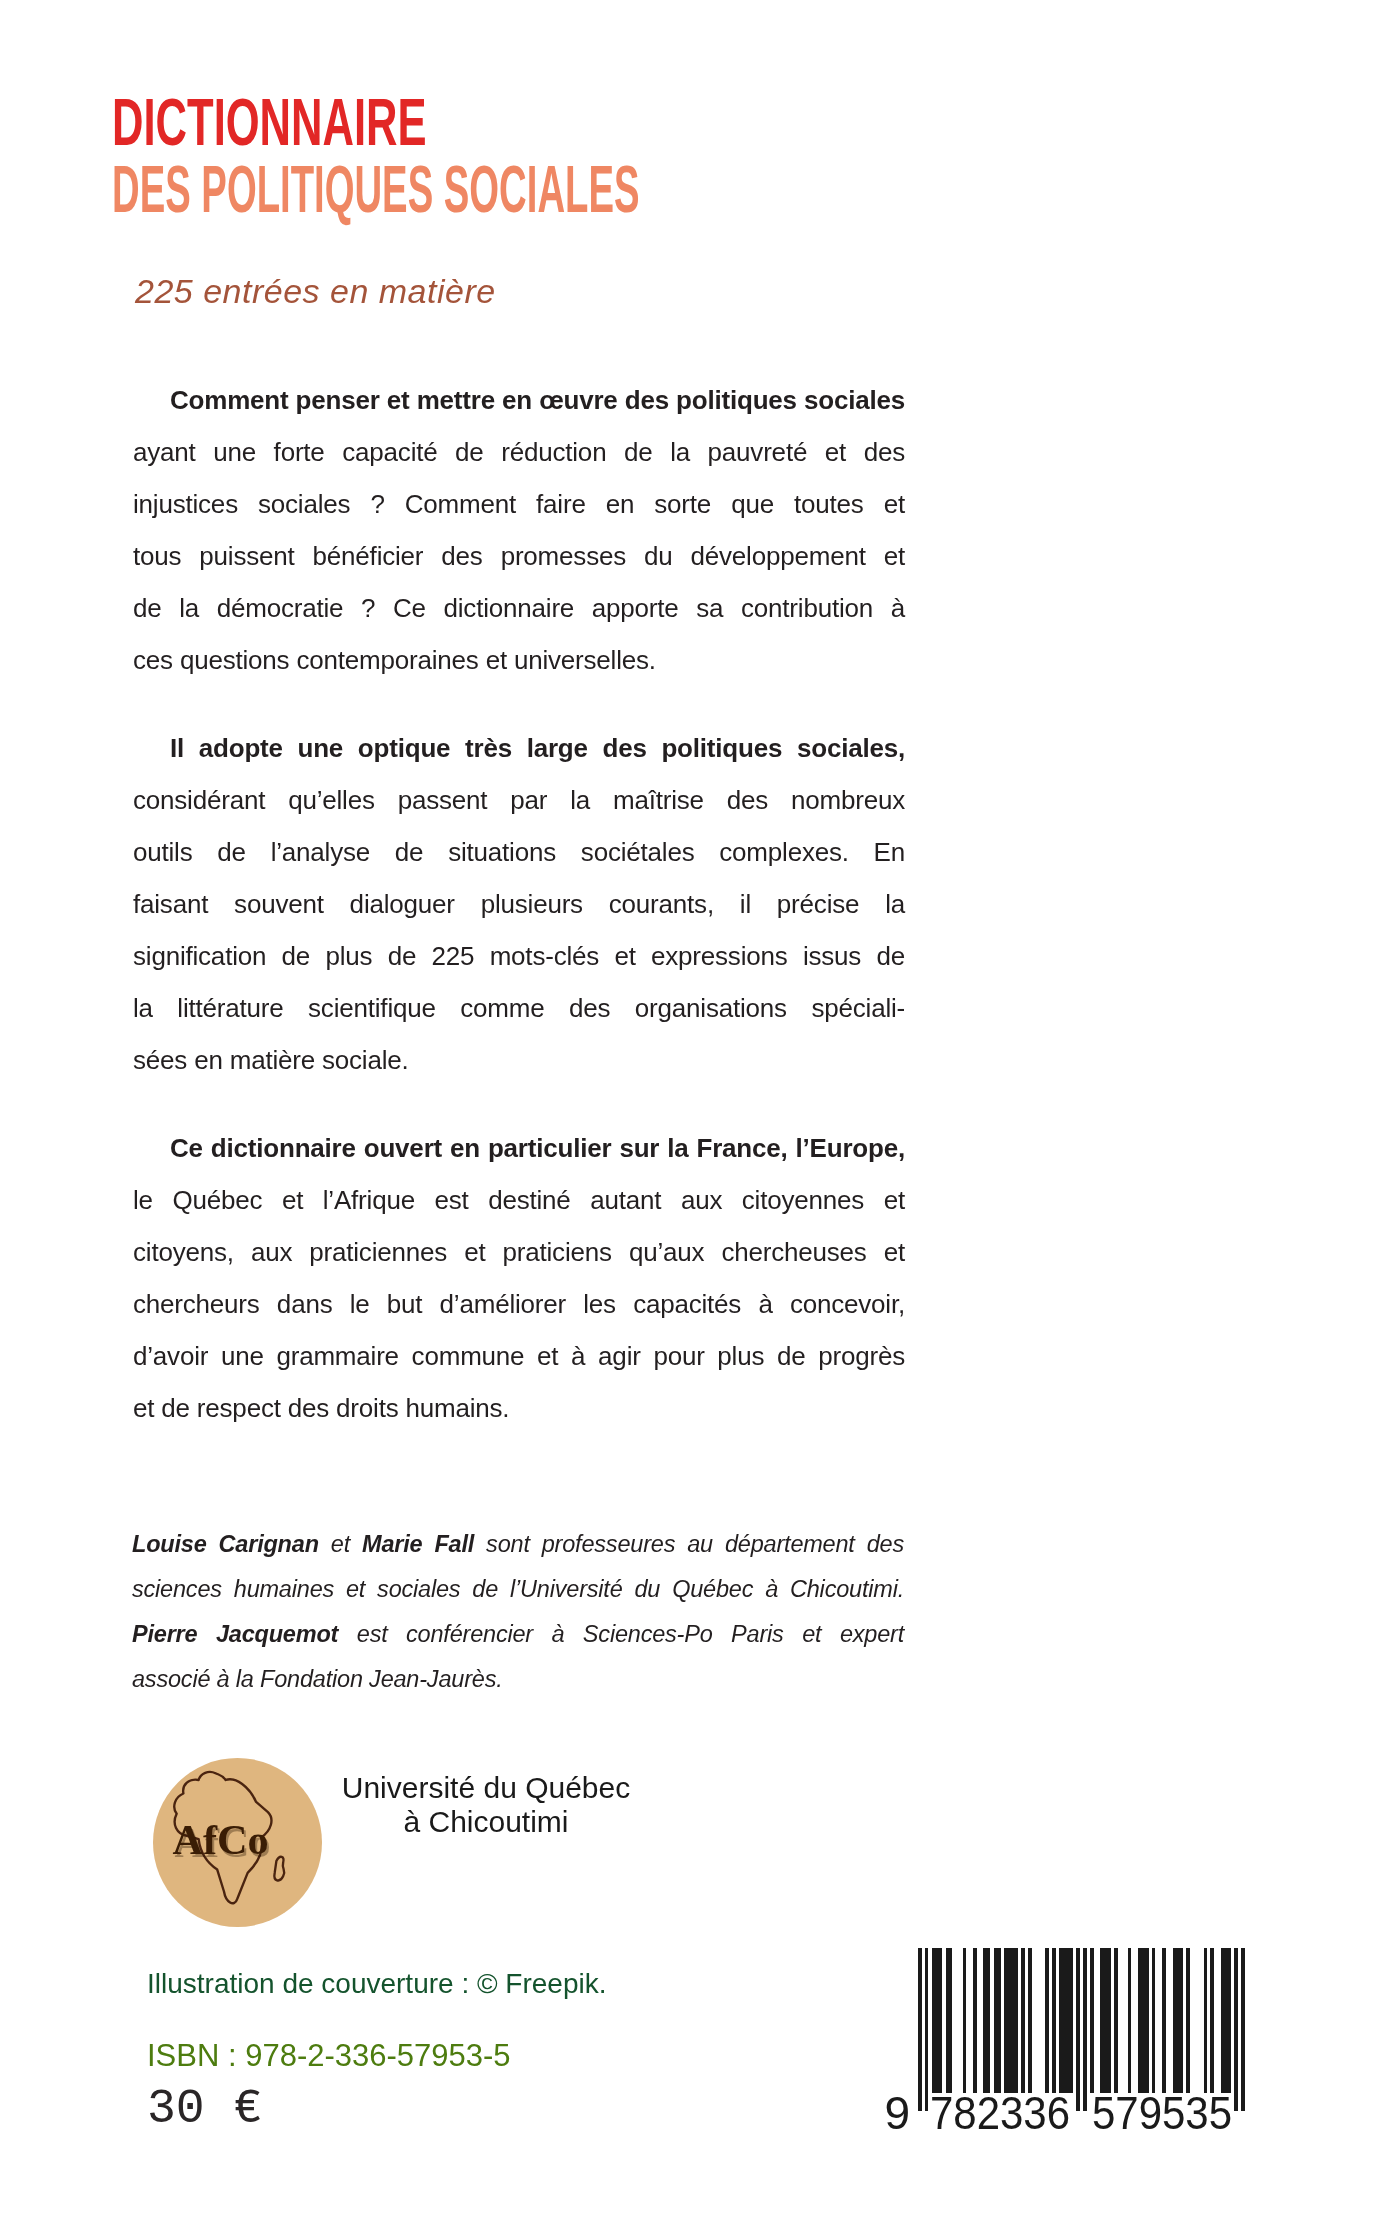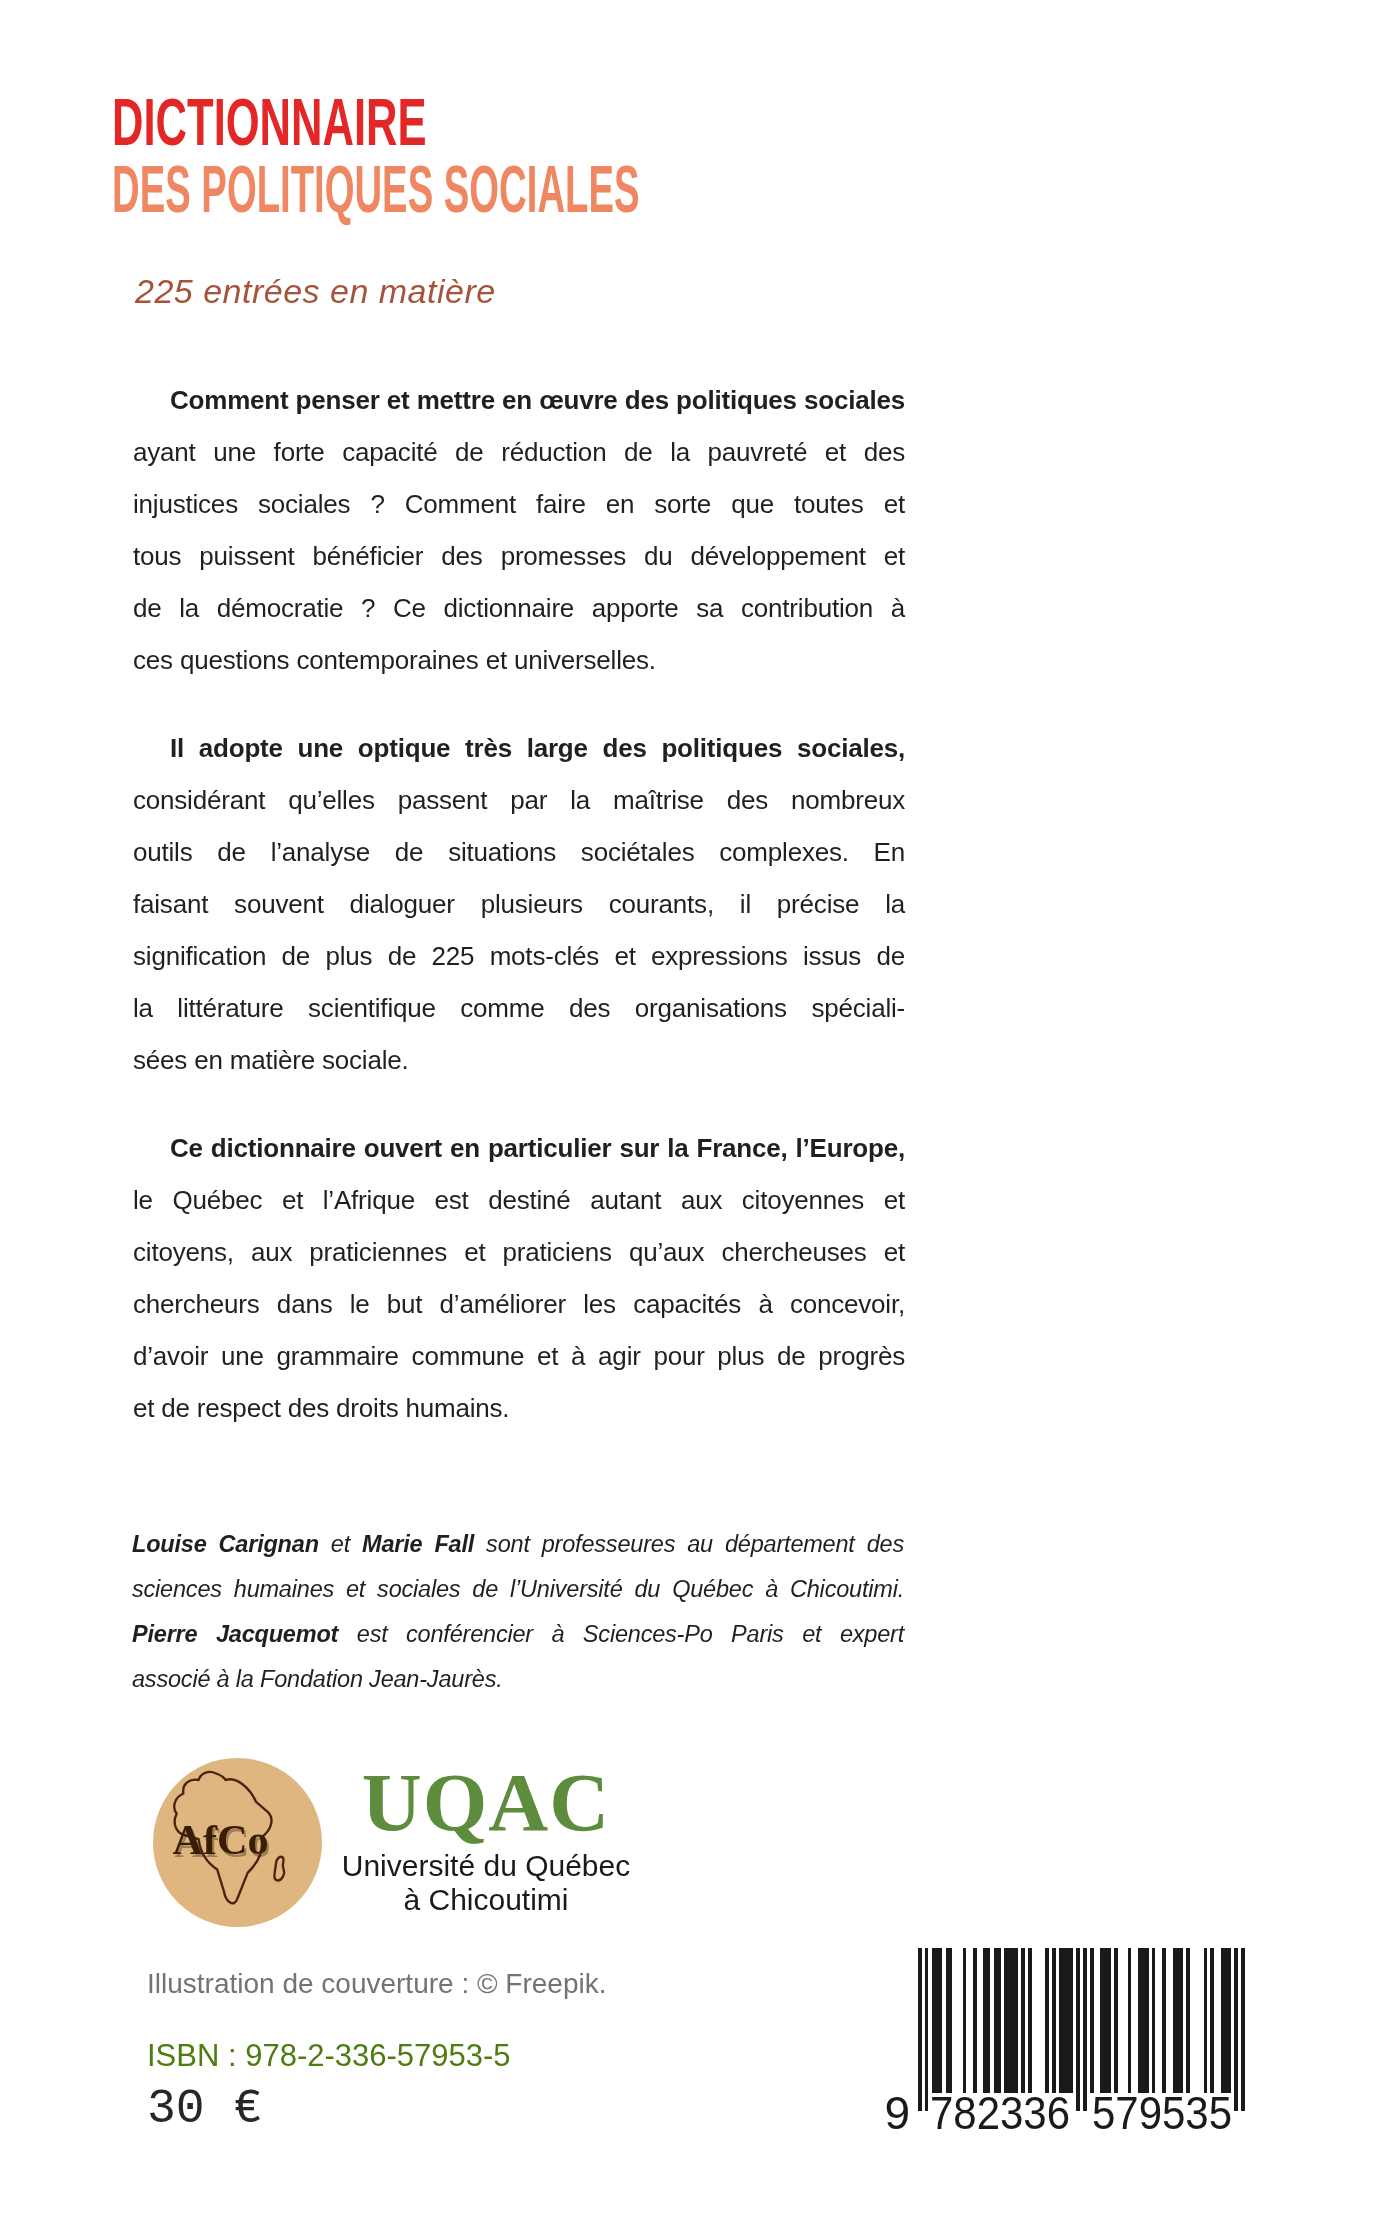--- a/index.html
+++ b/index.html
@@ -30,21 +30,21 @@
 
   
   .afco{position:absolute;left:153px;top:1758px;width:169px;height:169px;}
   .uqac{position:absolute;left:336px;top:1763px;width:300px;text-align:center;}
   .uqac-word{font-family:"Liberation Serif",serif;font-weight:700;font-size:83px;
              line-height:78px;color:var(--uqac-green,#5d8c3d);letter-spacing:1px;}
   .uqac-sub{font-size:30px;line-height:34px;color:#1a1a1a;margin-top:8px;}
   .uqac-sub2{font-size:30px;line-height:34px;color:#1a1a1a;}
 
   
-  .credit{position:absolute;left:147px;top:1968px;font-size:28px;color:#737373;}
+  .credit{position:absolute;left:147px;top:1968px;font-size:28px;color:#14532d;}
   .isbn{position:absolute;left:147px;top:2038px;font-size:31px;color:#4d7c0f;}
   .price{position:absolute;left:147px;top:2082px;font-size:48px;color:#2a2627;font-family:Liberation Mono, monospace;}
   .barcode{position:absolute;left:882px;top:1948px;width:364px;height:186px;}
 </style>
 </head>
 <body>
 
 <div class="page">
 
   <div class="title-line l1">DICTIONNAIRE</div>
@@ -90,21 +90,20 @@
     <circle cx="50" cy="50" r="50" fill="#dfb67f"></circle>
     <g fill="none" stroke="#4a2410" stroke-width="1.4" stroke-linejoin="round">
       <path d="M37 9 C33 7 28 9 27 13 C21 12 17 16 18 21 C13 23 11 29 14 33 C11 39 14 45 20 46 L27 48 C28 56 32 62 38 66 L42 79 C43 85 48 89 50 83 L56 68 C62 62 66 55 64 47 C70 43 72 36 68 32 L61 26 C57 17 49 11 43 13 C41 10 39 10 37 9 Z"></path>
       <path d="M73 61 C75 57 78 58 77 62 C76 66 79 66 77 70 C75 74 71 73 72 68 Z"></path>
     </g>
     <text x="41.2" y="58.5" text-anchor="middle" font-family="Liberation Serif, serif" font-weight="700" font-size="25" fill="rgba(40,20,0,0.35)" class="afco-label-shadow">AfCo</text>
     <text x="40" y="57" text-anchor="middle" font-family="Liberation Serif, serif" font-weight="700" font-size="25" fill="#3a1d05" class="afco-label">AfCo</text>
   </svg>
 
   <div class="uqac">
-    <div class="uqac-word">UQAC</div>
     <div class="uqac-sub">Université du Québec</div>
     <div class="uqac-sub2">à Chicoutimi</div>
   </div>
 
   <div class="credit">Illustration de couverture : © Freepik.</div>
   <div class="isbn">ISBN : 978-2-336-57953-5</div>
   <div class="price">30 €</div>
 
   <svg class="barcode" viewBox="-36 0 364 186">
       <rect x="0.00" y="0" width="3.50" height="163" fill="#1a1a1a" shape-rendering="crispEdges"></rect>

